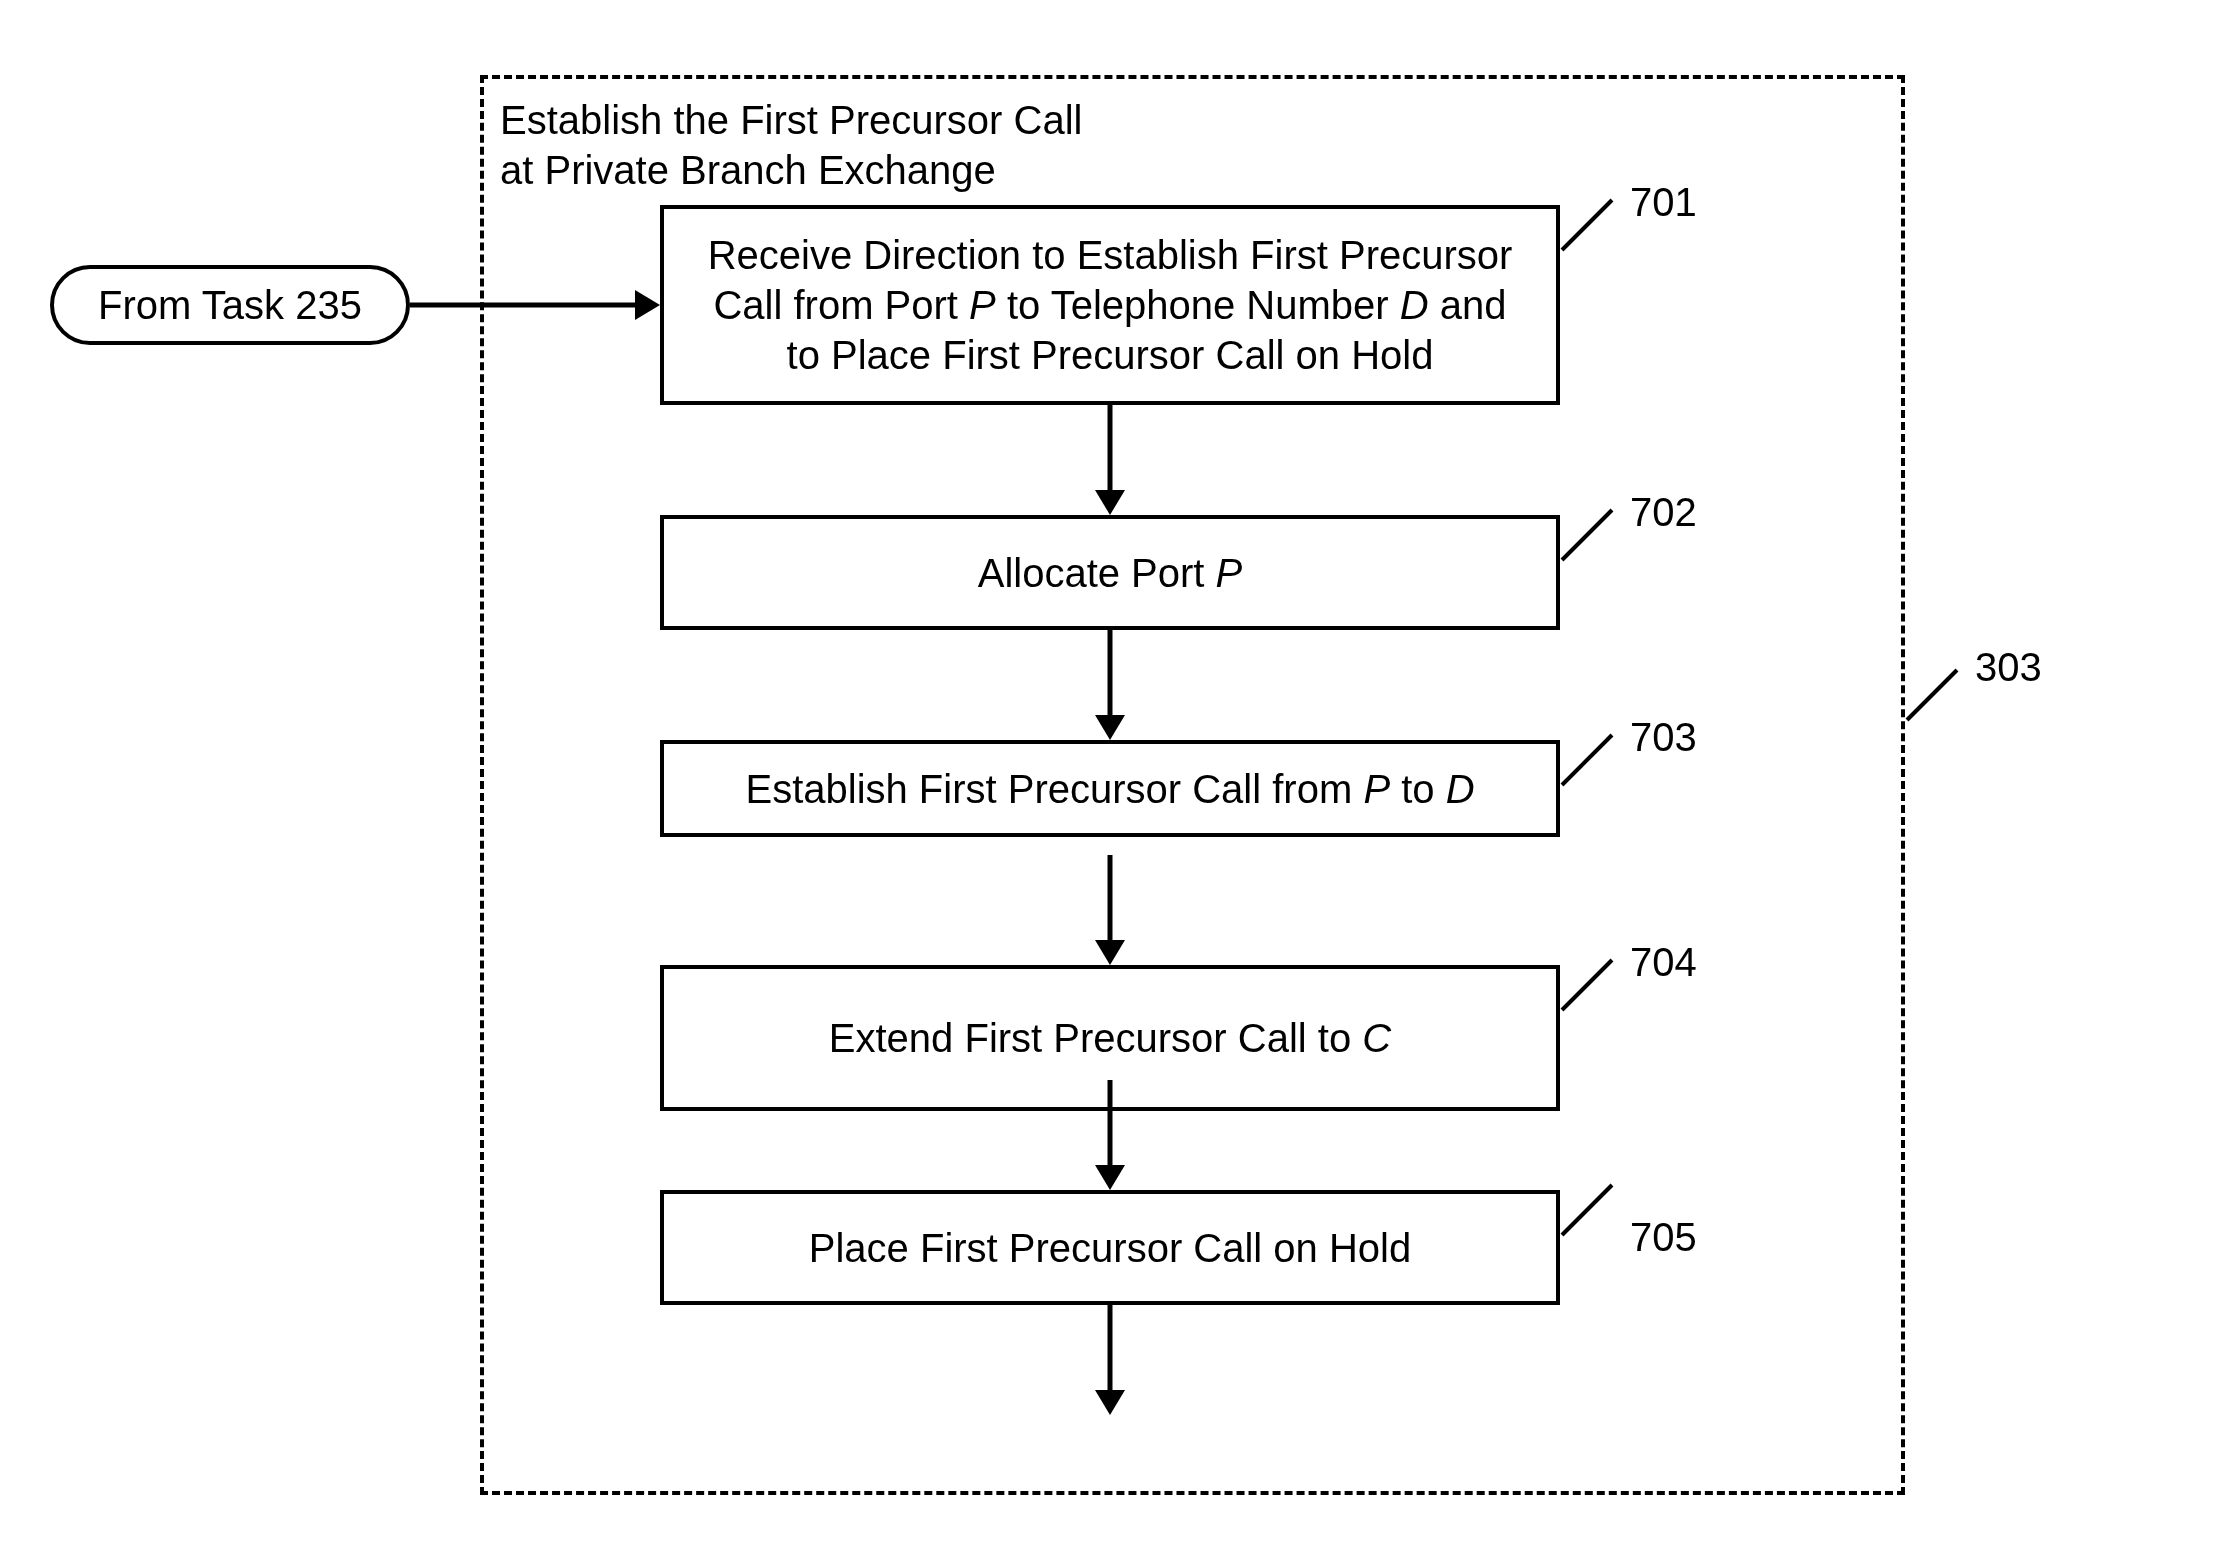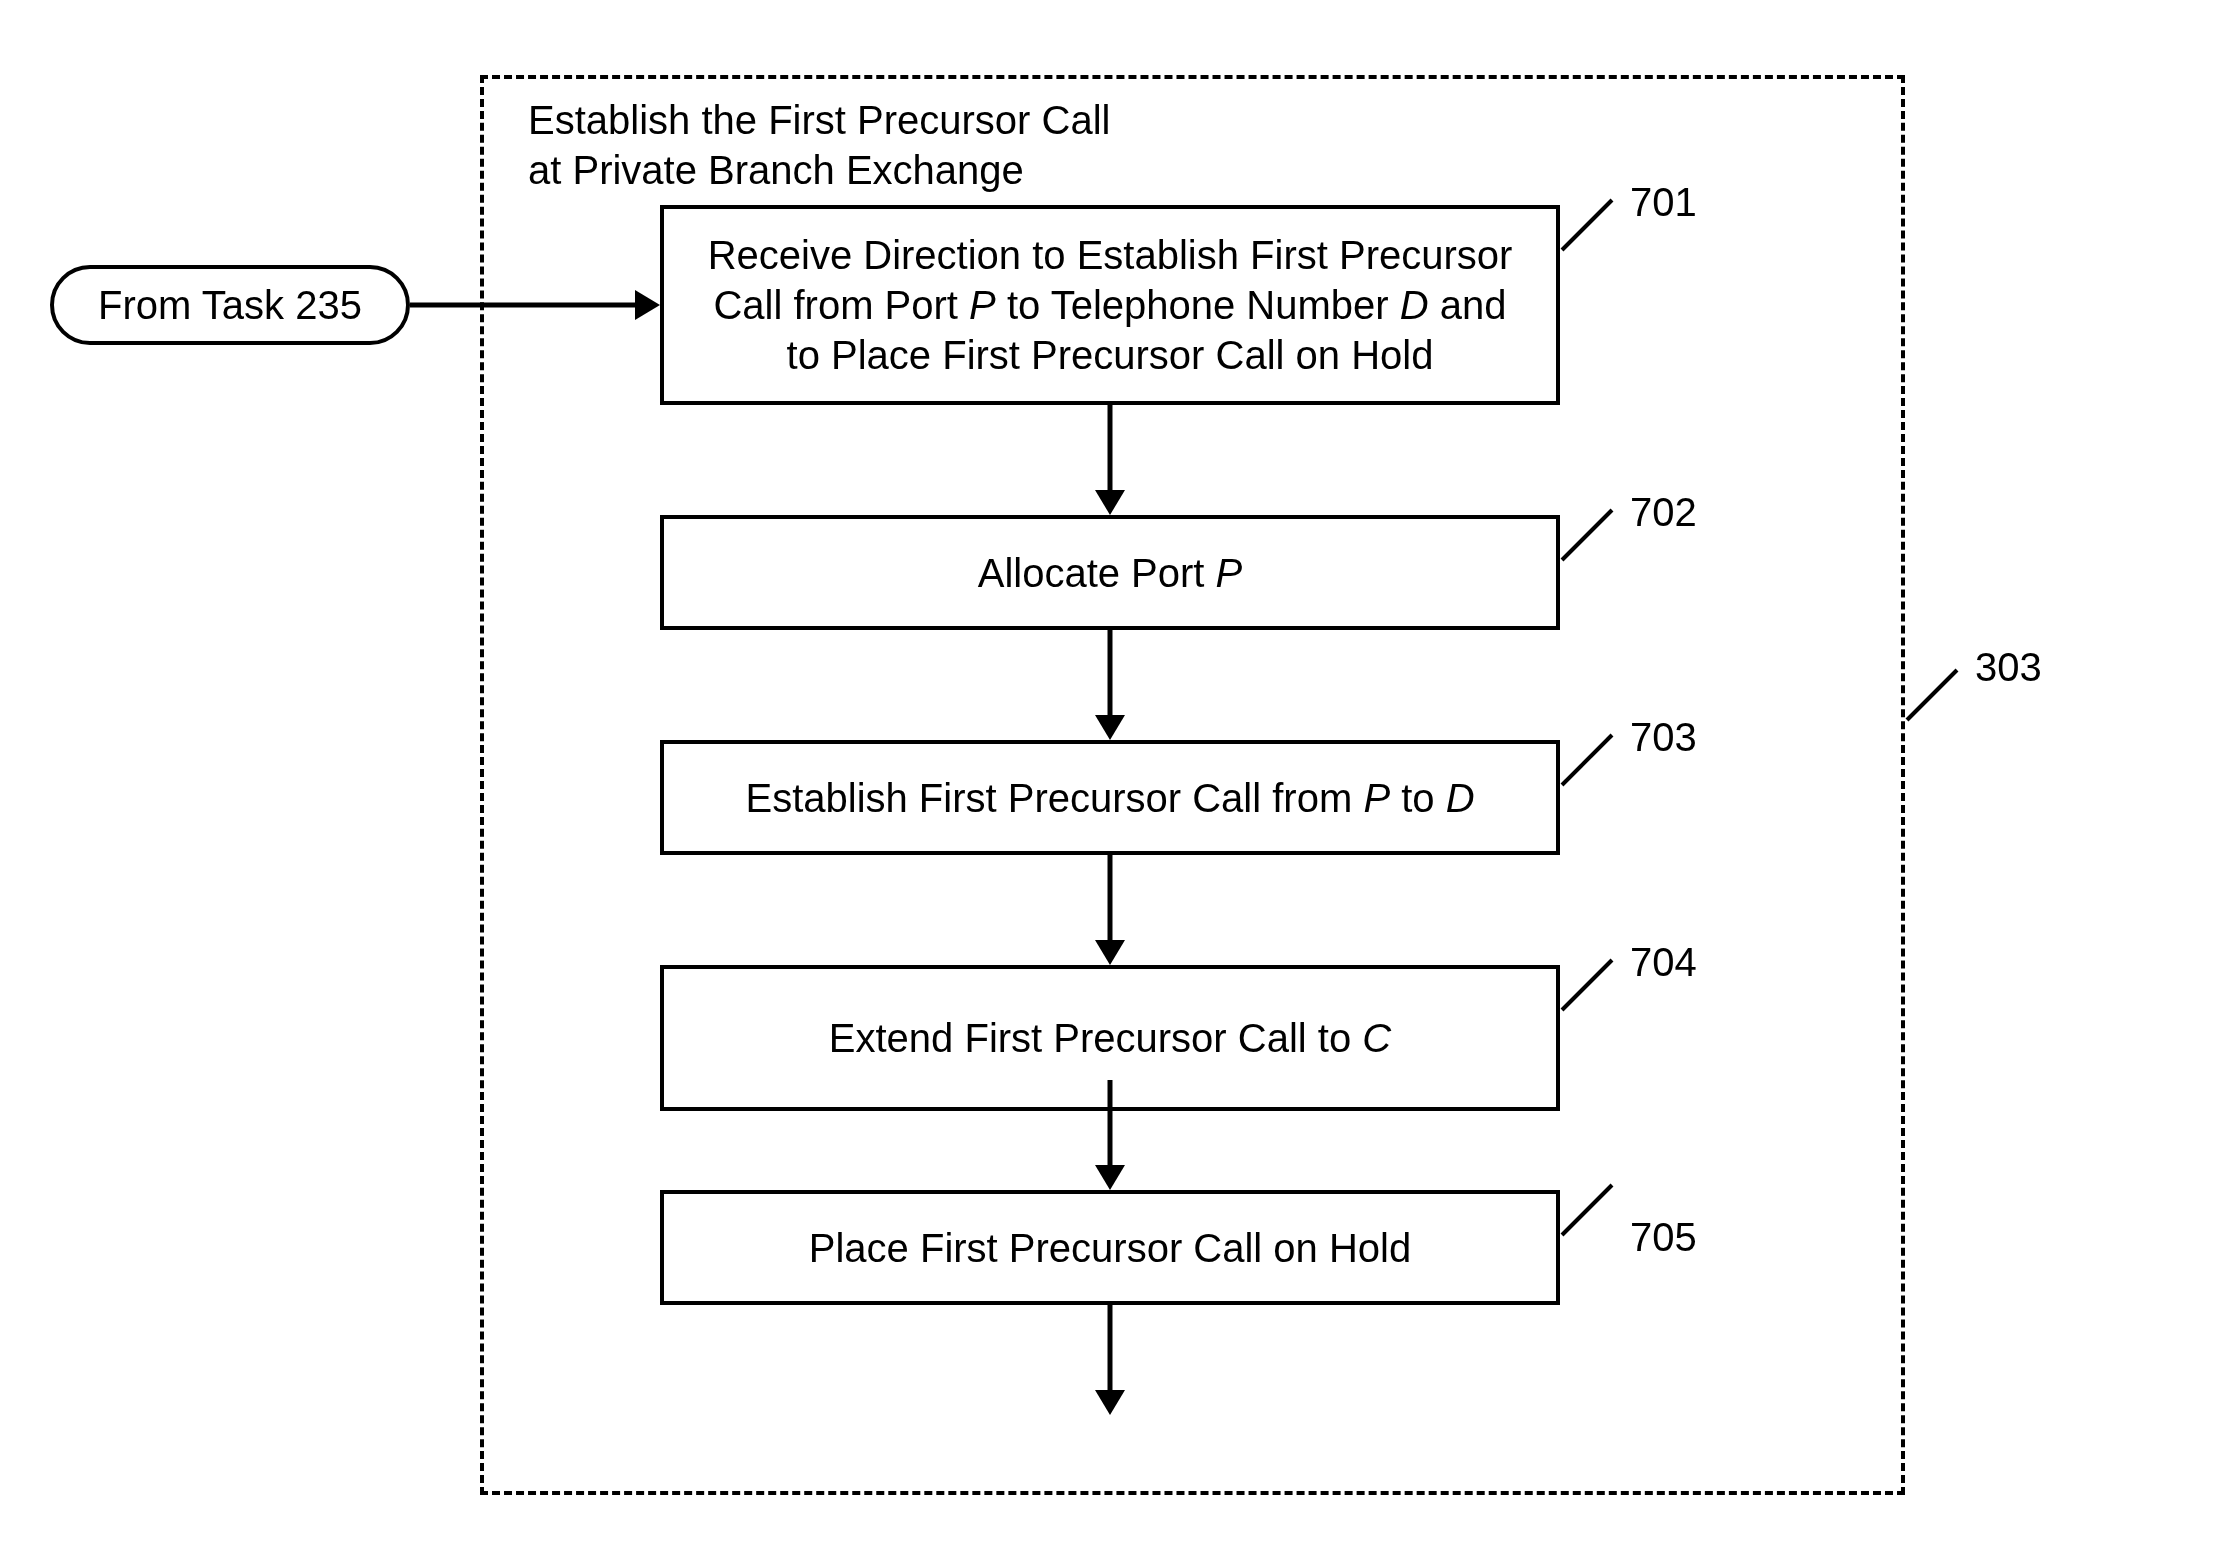--- a/index.html
+++ b/index.html
@@ -16,21 +16,20 @@
   .dashed-box {
     position: absolute;
     border: 4px dashed #000;
     box-sizing: border-box;
   }
   .box-title {
     position: absolute;
     font-size: 40px;
     line-height: 1.25;
     font-weight: 400;
-    margin-left: 28px;
   }
   .step {
     position: absolute;
     border: 4px solid #000;
     box-sizing: border-box;
     display: flex;
     align-items: center;
     justify-content: center;
     text-align: center;
     padding: 1px 30px;
@@ -124,21 +123,21 @@
   </div>
   <div class="ref" style="left:1630px; top:490px;">702</div>
 
   <div class="arrow" style="left:1085px; top:630px; width:50px; height:110px;">
     <svg viewBox="0 0 50 110">
         <line x1="25" y1="0" x2="25" y2="85" stroke="#000" stroke-width="5"></line>
         <polygon points="10,85 25,110 40,85" fill="#000"></polygon>
       </svg>
   </div>
 
-  <div class="step" style="left:660px; top:740px; width:900px; height:115px;">
+  <div class="step" style="left:660px; top:740px; width:900px; height:97px;">
     <span>Establish First Precursor Call from <span class="em">P</span> to <span class="em">D</span></span>
   </div>
   <div class="leader" style="left:1557px; top:730px;">
     <svg viewBox="0 0 60 60">
         <path d="M5 55 L55 5" stroke="#000" stroke-width="4" fill="none"></path>
       </svg>
   </div>
   <div class="ref" style="left:1630px; top:715px;">703</div>
 
   <div class="arrow" style="left:1085px; top:855px; width:50px; height:110px;">

